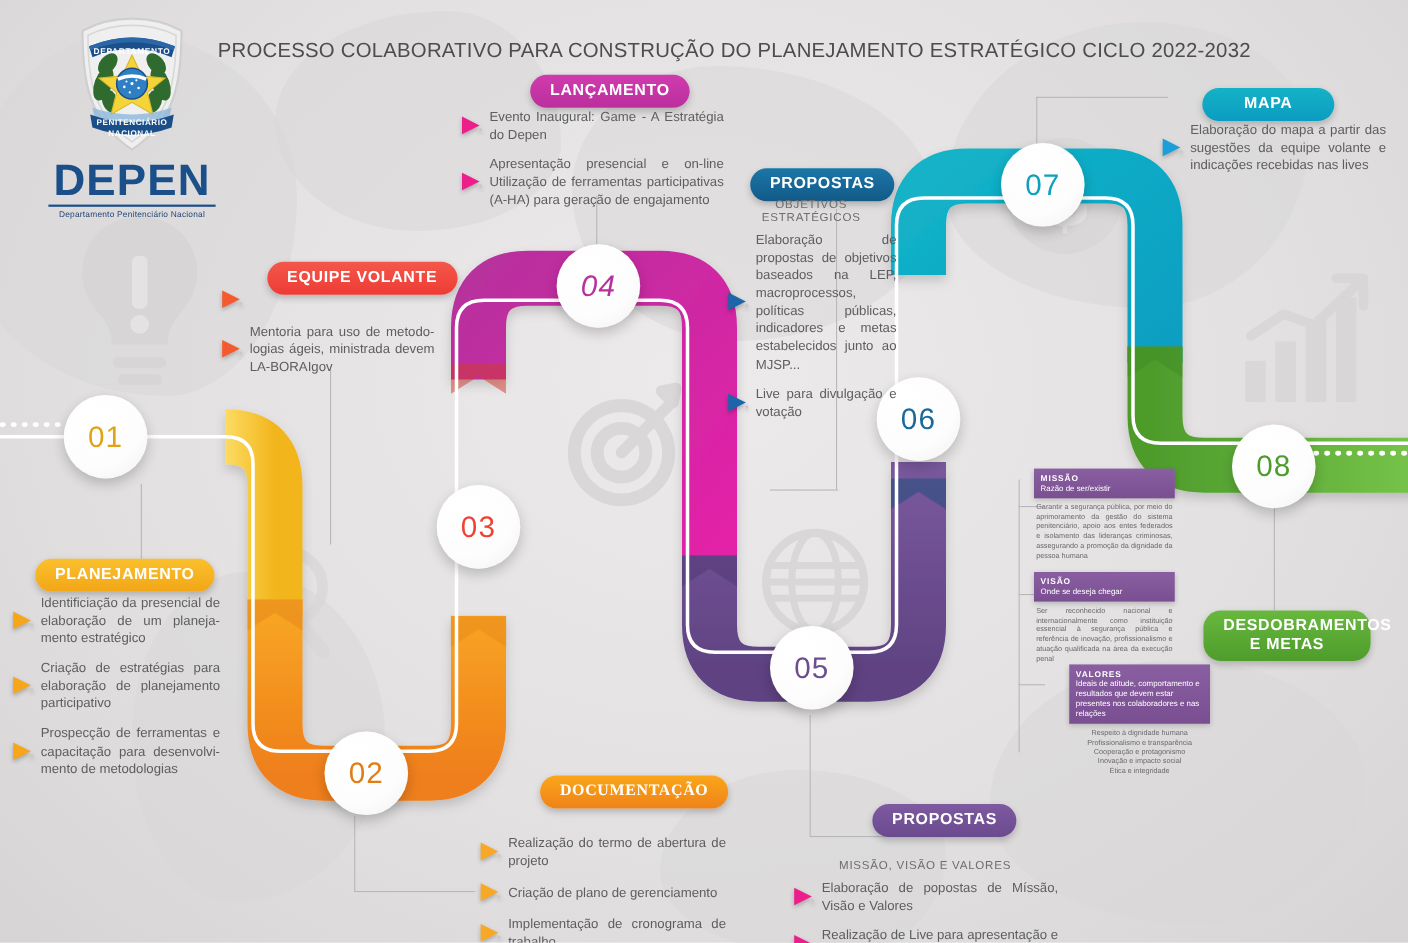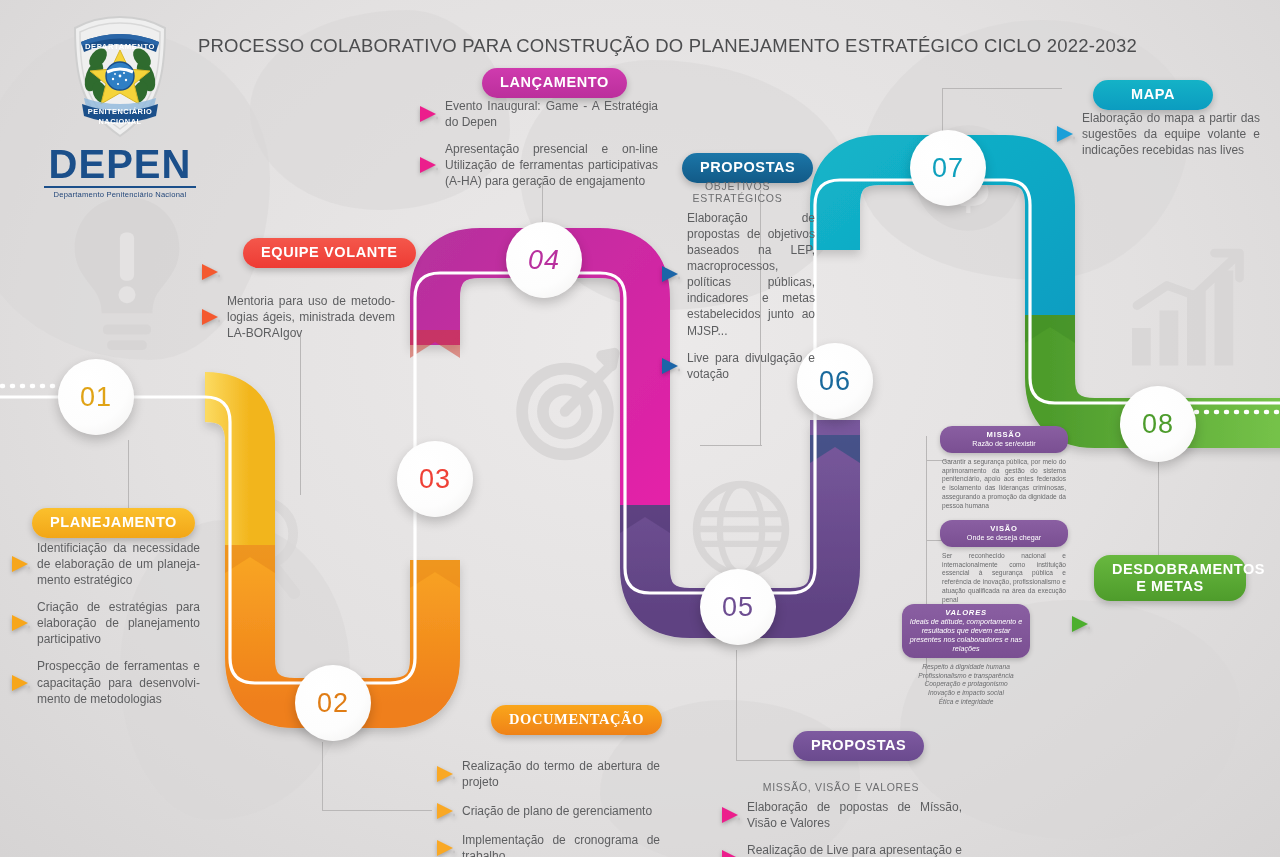--- a/index.html
+++ b/index.html
@@ -79,22 +79,22 @@
     color: #6c6d6f;
     text-align: center;
     margin-top: 4px;
     margin-bottom: 6px;
   }
 
   
   .mvv { position: absolute; z-index: 7; width: 128px; }
   .mvv-head {
     background: linear-gradient(180deg,#8a5fa2 0%, #7a4f92 100%);
-    color: #fff; border-radius: 12px;
-    text-align: center; padding: 4px 6px 5px;
+    color: #fff; border-radius: 0;
+    text-align: left; padding: 4px 6px 5px;
     box-shadow: 0 2px 5px rgba(0,0,0,.2);
   }
   .mvv-title { font-size: 7.6px; font-weight: bold; letter-spacing: .8px; }
   .mvv-sub { font-size: 7.2px; line-height: 1.25; }
   .mvv-body {
     font-size: 6.6px; line-height: 1.32; color: #6a6b6d;
     text-align: justify; padding: 5px 2px 0;
   }
   .mvv-body.center { text-align: center; }
 
@@ -336,21 +336,21 @@
 
 <div class="pill" style="left:32px; top:508px; background:linear-gradient(180deg,#fbc02d,#f2a617);">
   <span>PLANEJAMENTO</span>
 </div>
 <div class="block" style="left:10px; top:540px; width:190px;">
   <div class="bullet">
     <svg class="tri" viewBox="0 0 20 20">
         <polygon points="2,2 18,10 2,18" fill="#f7a61b"></polygon>
         <circle cx="19" cy="14" r="1.4" fill="#c9c7c7"></circle>
       </svg>
-    <span class="txt">Identificiação da necessidade de elaboração de um planeja-mento estratégico</span>
+    <span class="txt">Identificiação da presencial de elaboração de um planeja-mento estratégico</span>
   </div>
   <div class="bullet">
     <svg class="tri" viewBox="0 0 20 20">
         <polygon points="2,2 18,10 2,18" fill="#f7a61b"></polygon>
         <circle cx="19" cy="14" r="1.4" fill="#c9c7c7"></circle>
       </svg>
     <span class="txt">Criação de estratégias para elaboração de planejamento participativo</span>
   </div>
   <div class="bullet">
     <svg class="tri" viewBox="0 0 20 20">
@@ -503,21 +503,21 @@
 </div>
 
 <div class="mvv" style="left:940px; top:520px;">
   <div class="mvv-head">
     <div class="mvv-title">VISÃO</div>
     <div class="mvv-sub">Onde se deseja chegar</div>
   </div>
   <div class="mvv-body">Ser reconhecido nacional e internacionalmente como instituição essencial à segurança pública e referência de inovação, profissionalismo e atuação qualificada na área da execução penal</div>
 </div>
 
-<div class="mvv" style="left:902px; top:604px;font-style:italic;">
+<div class="mvv" style="left:972px; top:604px;">
   <div class="mvv-head">
     <div class="mvv-title">VALORES</div>
     <div class="mvv-sub">Ideais de atitude, comportamento e resultados que devem estar presentes nos colaboradores e nas relações</div>
   </div>
   <div class="mvv-body center" style="white-space:pre-line;">Respeito à dignidade humana
 Profissionalismo e transparência
 Cooperação e protagonismo
 Inovação e impacto social
 Ética e integridade</div>
 </div>

